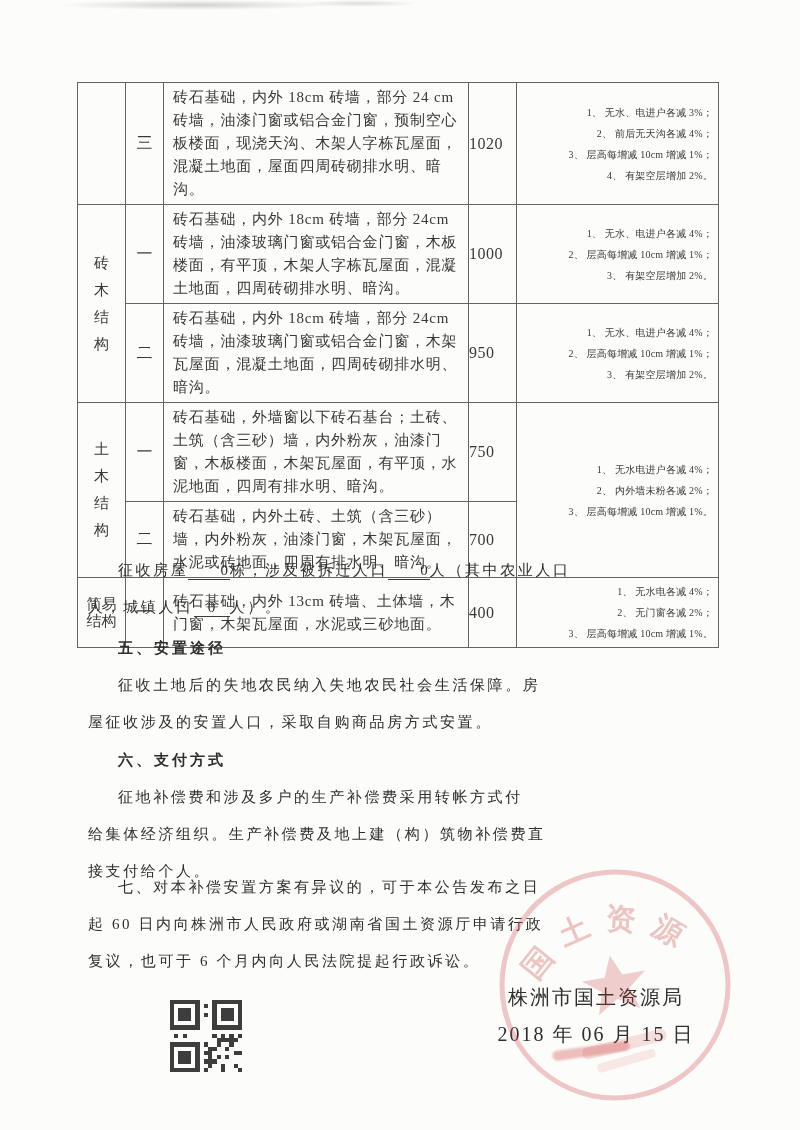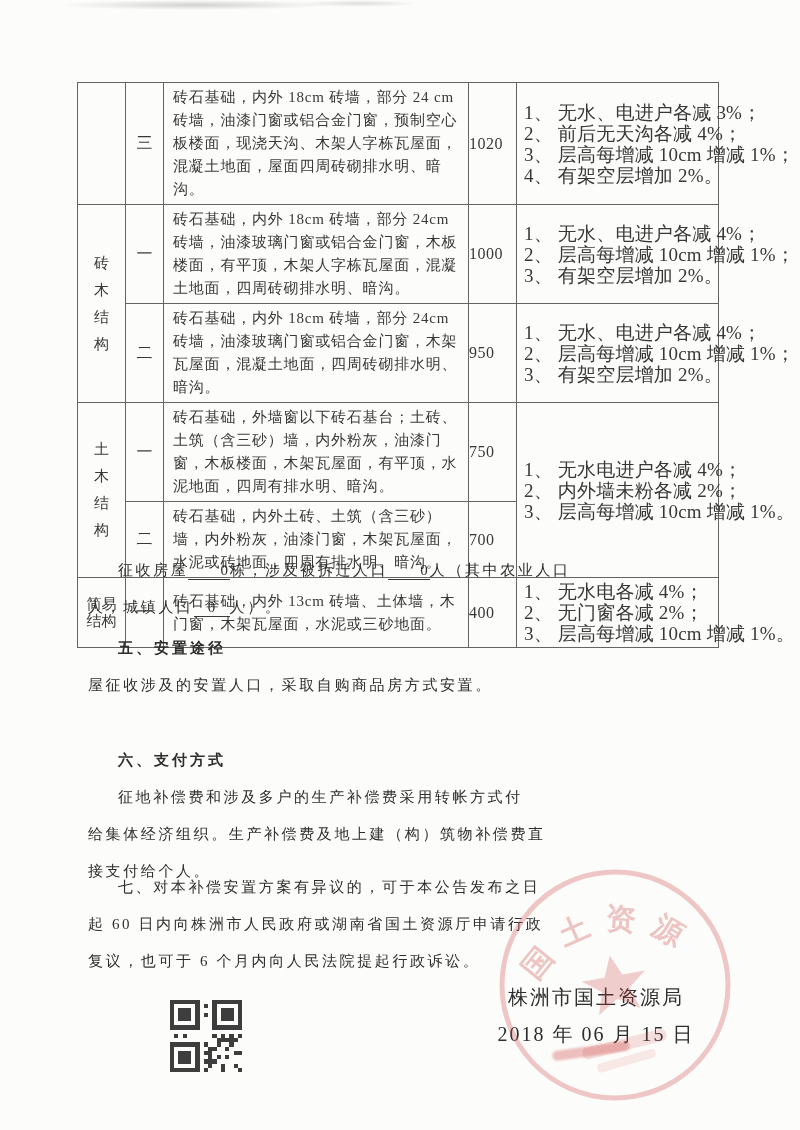--- a/index.html
+++ b/index.html
@@ -40,22 +40,23 @@
   .vlabel  { display:inline-block; width:1.15em; line-height:27px; letter-spacing:0; }
   .vlabel2 { display:inline-block; width:2.3em;  line-height:17px; }
 
   .grade-cell { text-align:center; font-size:16px; }
   .desc-cell  {
     font-size:15px; line-height:23px; letter-spacing:0.8px;
     padding:3px 8px 3px 9px; text-align:left;
   }
   .price-cell { text-align:left; font-size:16px; letter-spacing:0.5px; }
   .notes-cell {
-    font-size:19px; line-height:21px; letter-spacing:0.2px;
+    font-size:10px; line-height:21px; letter-spacing:0.2px;
     padding:3px 5px 3px 7px;
+    text-align:right;
   }
   .note-line { white-space:nowrap; }
 
   
   .tblock {
     position:absolute; left:88px; width:628px;
     font-size:15px; line-height:37px; letter-spacing:2.6px;
     color:#2e2e2e;
   }
   .tline.indent { text-indent:2em; }
@@ -166,20 +167,21 @@
 
   <div class="tblock" style="top:552px">
     <div class="tline indent"><span>征收房屋</span><span class="blank">0</span><span>栋，涉及被拆迁人口</span><span class="blank">0</span><span>人（其中农业人口</span></div>
     <div class="tline"><span>人，城镇人口</span><span class="blank">0</span><span>人）。</span></div>
   </div>
 
   <div class="tblock heading" style="top:630px">
     <div class="tline indent">五、安置途径</div>
   </div>
   <div class="tblock" style="top:667px">
+    <div class="tline indent">征收土地后的失地农民纳入失地农民社会生活保障。房</div>
     <div class="tline">屋征收涉及的安置人口，采取自购商品房方式安置。</div>
   </div>
 
   <div class="tblock heading" style="top:742px">
     <div class="tline indent">六、支付方式</div>
   </div>
   <div class="tblock" style="top:779px">
     <div class="tline indent">征地补偿费和涉及多户的生产补偿费采用转帐方式付</div>
     <div class="tline">给集体经济组织。生产补偿费及地上建（构）筑物补偿费直</div>
     <div class="tline">接支付给个人。</div>

